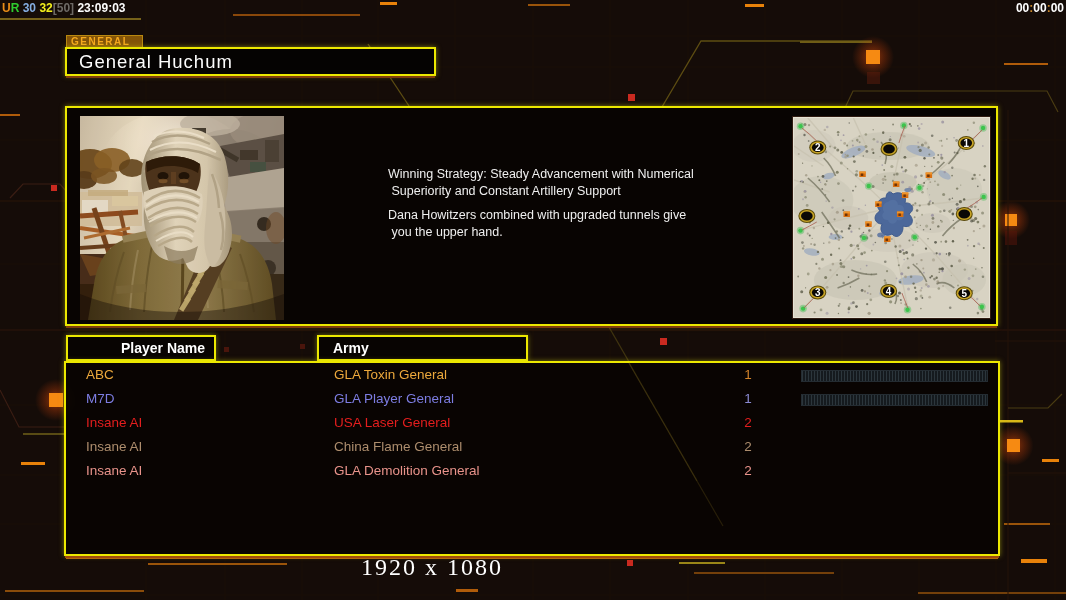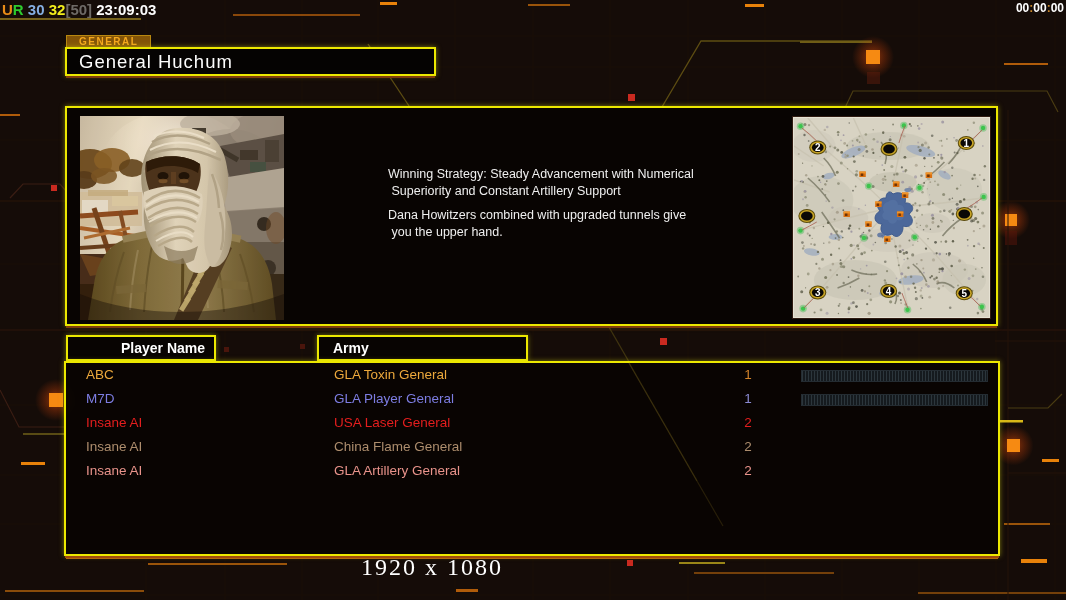--- a/index.html
+++ b/index.html
@@ -1,22 +1,22 @@
 <!DOCTYPE html>
 <html><head>
 <meta charset="utf-8">
 <style>
 html,body{margin:0;padding:0;background:#000;}
 #stage{position:relative;width:1066px;height:600px;background:#150c08;overflow:hidden;
   font-family:"Liberation Sans",sans-serif;}
 .abs{position:absolute;}
-#topleft{left:2px;top:1px;font-size:15px;font-weight:bold;letter-spacing:0px;white-space:pre;}
+#topleft{left:2px;top:1px;font-size:12px;font-weight:bold;letter-spacing:0px;white-space:pre;}
 #topright{right:2px;top:1px;font-size:12px;font-weight:bold;color:#fff;}
 #gentab{left:66px;top:35px;width:71px;height:11px;background:#835408;border:1px solid #b8880f;
-  color:#f5a81e;font-size:10px;font-weight:bold;letter-spacing:1.5px;line-height:11px;padding-left:12px;}
+  color:#f5a81e;font-size:10px;font-weight:bold;letter-spacing:1.5px;line-height:11px;padding-left:4px;}
 #namebox{left:65px;top:47px;width:367px;height:25px;background:#050302;border:2px solid #ece800;
   box-shadow:0 3px 0 -1px #7e3c0e,0 0 5px rgba(220,220,20,0.5);}
 #namebox span{position:absolute;left:12px;top:2px;color:#fdfdfd;font-size:18.5px;letter-spacing:1px;}
 #mainpanel{left:65px;top:106px;width:929px;height:216px;background:#080402;border:2px solid #ece800;
   box-shadow:0 3px 0 -1px #7e3c0e,0 0 5px rgba(220,220,20,0.5);}
 #desc{left:388px;top:166px;width:330px;color:#efefef;font-size:12.5px;line-height:16.5px;}
 #desc p{margin:0 0 8px 0;}
 #desc p.p2{margin-bottom:14px;}
 .hdrbox{background:#080402;border:2px solid #ece800;box-shadow:0 0 5px rgba(220,220,20,0.45);height:22px;top:335px;color:#fff;
   font-size:14px;font-weight:bold;line-height:22px;}
@@ -839,20 +839,20 @@
 <text x="172" y="178.9" font-family="Liberation Sans" font-size="10" font-weight="bold" fill="#ffffff" text-anchor="middle">5</text>
 </svg>
   </div>
   <div class="abs hdrbox" id="hdr1"><span>Player Name</span></div>
   <div class="abs hdrbox" id="hdr2"><span>Army</span></div>
   <div class="abs" id="tablepanel">
     <div class="row" style="top:0px;color:#eda93c"><span class="pname">ABC</span><span class="abs parmy">GLA Toxin General</span><span class="abs pteam" style="color:#d2832a">1</span><span class="pbar"></span></div>
     <div class="row" style="top:24px;color:#7d7de2"><span class="pname">M7D</span><span class="abs parmy">GLA Player General</span><span class="abs pteam" style="color:#8a8ad2">1</span><span class="pbar"></span></div>
     <div class="row" style="top:48px;color:#e41e1e"><span class="pname">Insane AI</span><span class="abs parmy">USA Laser General</span><span class="abs pteam">2</span></div>
     <div class="row" style="top:72px;color:#ad8d6d"><span class="pname">Insane AI</span><span class="abs parmy">China Flame General</span><span class="abs pteam">2</span></div>
-    <div class="row" style="top:96px;color:#e9938b"><span class="pname">Insane AI</span><span class="abs parmy">GLA Artillery General</span><span class="abs pteam">2</span></div>
+    <div class="row" style="top:96px;color:#e9938b"><span class="pname">Insane AI</span><span class="abs parmy">GLA Demolition General</span><span class="abs pteam">2</span></div>
   </div>
   <svg class="abs" width="1066" height="600" style="left:0;top:0;pointer-events:none">
     <line x1="629" y1="363" x2="697" y2="481" stroke="#40340f" stroke-width="1.3" opacity="0.9"></line>
     <line x1="697" y1="481" x2="723" y2="526" stroke="#352a0c" stroke-width="1.2" opacity="0.7"></line>
   </svg>
   <div class="abs" id="res">1920 x 1080</div>
 </div>
 
 </body></html>

